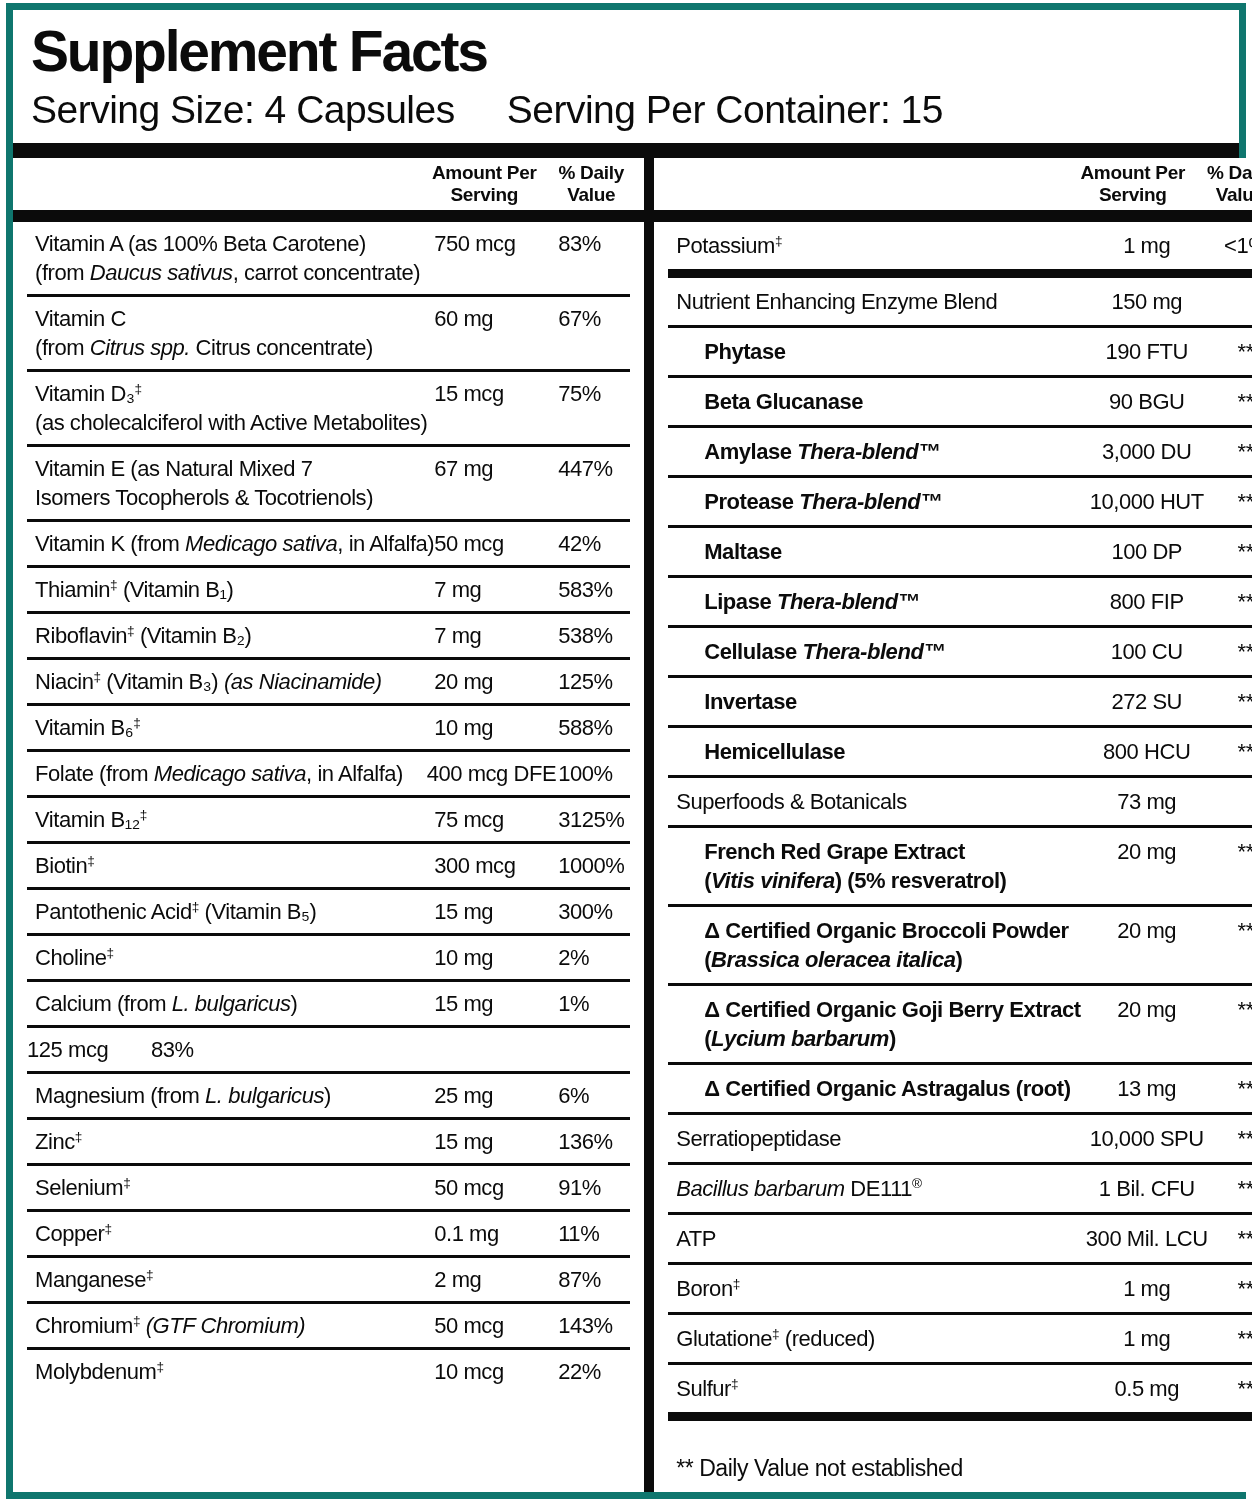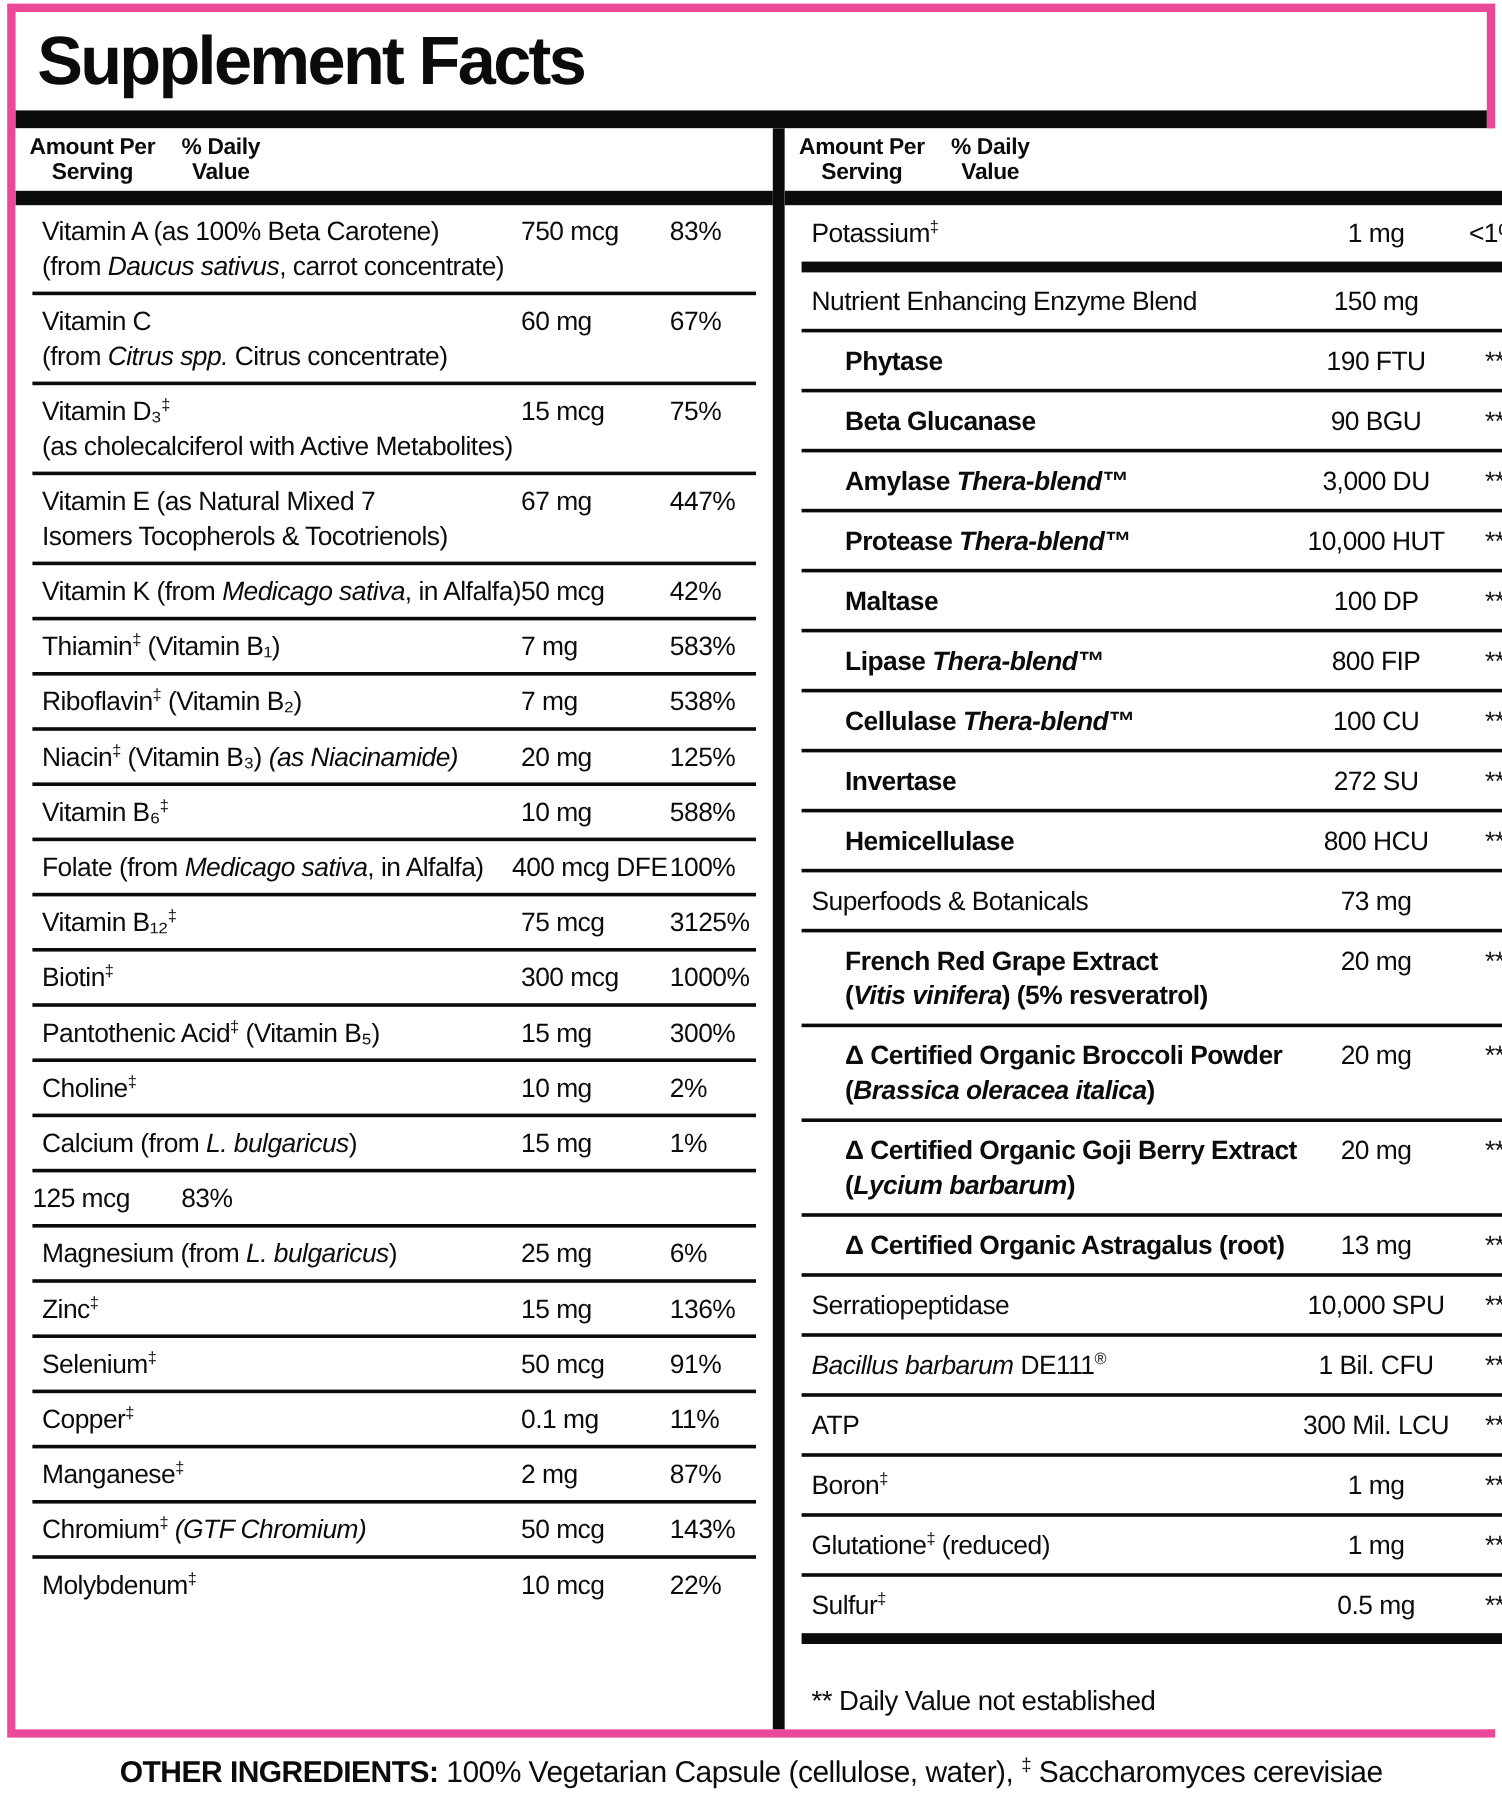--- a/index.html
+++ b/index.html
@@ -8,21 +8,21 @@
     width: 1252px;
     font-family: "Liberation Sans", "DejaVu Sans", sans-serif;
     color: #0b0b0b;
     -webkit-font-smoothing: antialiased;
   }
   sup { font-size: 62%; vertical-align: super; line-height: 0; }
   i { font-style: italic; }
 
   .label {
     margin: 3px 6px 0 6px;
-    border: 7px solid #ec4899;
+    border: 7px solid #0f766e;
     background: #ffffff;
     display: flex;
     flex-direction: column;
   }
 
   .head { padding: 12px 18px 10px 18px; }
   .title {
     font-size: 57px;
     font-weight: bold;
     letter-spacing: -2.2px;
@@ -42,20 +42,21 @@
   .bar-lg { height: 15px; }
   .bar-md { height: 12px; }
 
   .cols { display: flex; align-items: stretch; }
   .vdivider { width: 10px; background: #0b0b0b; flex: 0 0 auto; }
   .col { flex: 1 1 0; display: flex; flex-direction: column; background: #fff; }
 
   .col-head {
     height: 52px;
     display: flex;
+    justify-content: flex-end;
     align-items: center;
     padding-right: 14px;
     gap: 4px;
   }
   .ch-amt, .ch-dv {
     font-size: 19px;
     font-weight: bold;
     text-align: center;
     white-space: pre-line;
     line-height: 1.12;
@@ -101,20 +102,24 @@
     padding: 0 4px;
   }
   .footer b { font-weight: bold; }
 </style>
 </head>
 <body>
 
 <div class="label">
   <div class="head">
     <div class="title">Supplement Facts</div>
+    <div class="serving">
+      <span>Serving Size: 4 Capsules</span>
+      <span>Serving Per Container: 15</span>
+    </div>
   </div>
 
   <div class="bar bar-lg"></div>
 
   <div class="cols">
     <div class="col">
       <div class="col-head">
         <div class="ch-amt">Amount Per
 Serving</div>
         <div class="ch-dv">% Daily

